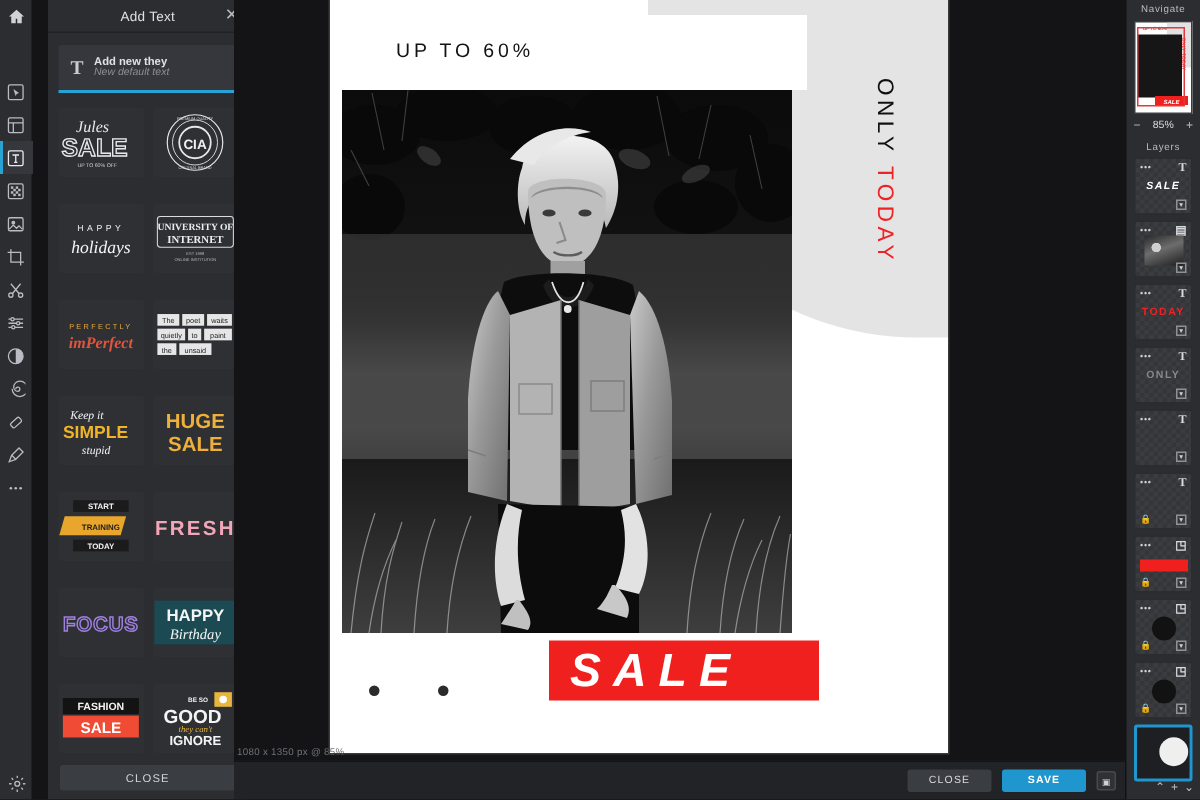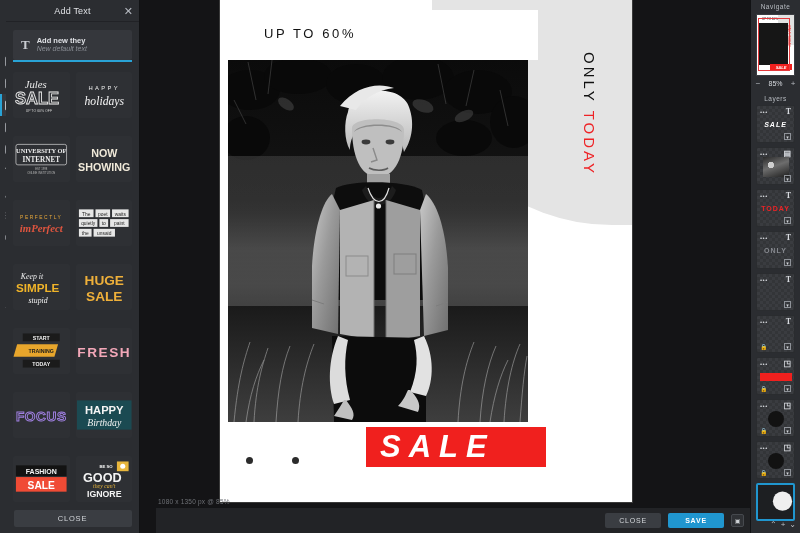--- a/index.html
+++ b/index.html
@@ -25,21 +25,21 @@
   }
   .rail-btn.active { background: #35373c; }
   .rail-btn.active::before {
     content:""; position:absolute; left:0; top:0; bottom:0; width:2px; background:#29a3d6;
   }
   .rail-btn svg { display:block; }
   #rail .rail-bottom { position:absolute; bottom: 4px; left:0; width:22px; display:flex; justify-content:center; }
 
   
   #panel {
-    position: absolute; left: 6px; top: 0; width: 134px; height: 533px;
+    position: absolute; left: 32px; top: 0; width: 134px; height: 533px;
     background: #2b2d31; border-right: 1px solid #111214;
     display: flex; flex-direction: column;
   }
   #panel-head {
     height: 22px; flex: 0 0 22px; position: relative;
     display:flex; align-items:center; justify-content:center;
     border-bottom: 1px solid #212226;
   }
   #panel-title { color: #dfe1e5; font-size: 9px; letter-spacing: .2px; }
   #panel-close {
@@ -302,46 +302,53 @@
     <div id="presets">
 
       <div class="preset">
         <svg class="pv" width="58" height="42" viewBox="0 0 58 42">
           <text x="12" y="14" font-family="Liberation Serif, serif" font-style="italic" font-size="11" fill="#e9e9e9">Jules</text>
           <text x="2" y="30" font-family="Liberation Sans, sans-serif" font-size="17" font-weight="bold" fill="none" stroke="#e9e9e9" stroke-width="0.9">SALE</text>
           <text x="13" y="38" font-family="Liberation Sans, sans-serif" font-size="3.6" fill="#cfcfcf">UP TO 60% OFF</text>
         </svg>
       </div>
 
+      <div class="preset">
+        <svg class="pv" width="42" height="42" viewBox="0 0 42 42">
+          <circle cx="21" cy="21" r="18.5" fill="none" stroke="#e6e6e6" stroke-width="0.8"></circle>
+          <circle cx="21" cy="21" r="15" fill="none" stroke="#e6e6e6" stroke-width="0.6"></circle>
+          <circle cx="21" cy="21" r="10.5" fill="none" stroke="#e6e6e6" stroke-width="1.2"></circle>
+          <text x="21" y="25" text-anchor="middle" font-family="Liberation Sans, sans-serif" font-size="9" font-weight="bold" fill="#f0f0f0">CIA</text>
+          <text font-family="Liberation Sans, sans-serif" font-size="2.8" fill="#ddd"><textPath href="#none"></textPath></text>
+          <g fill="#d8d8d8" font-size="2.6" font-family="Liberation Sans, sans-serif">
+            <text x="21" y="6.3" text-anchor="middle">PREMIUM QUALITY</text>
+            <text x="21" y="38.5" text-anchor="middle">ORIGINAL BRAND</text>
+          </g>
+        </svg>
+      </div>
 
 
       <div class="preset">
         <svg class="pv" width="58" height="34" viewBox="0 0 58 34">
           <text x="29" y="12" text-anchor="middle" font-family="Liberation Sans, sans-serif" font-size="6" letter-spacing="2.4" fill="#ececec">HAPPY</text>
           <text x="29" y="27" text-anchor="middle" font-family="Liberation Serif, serif" font-style="italic" font-size="12" fill="#f5f5f5">holidays</text>
         </svg>
       </div>
 
       <div class="preset">
         <svg class="pv" width="58" height="36" viewBox="0 0 58 36">
           <rect x="3" y="3" width="52" height="21" rx="2" fill="none" stroke="#dcdcdc" stroke-width="0.7"></rect>
           <text x="29" y="12" text-anchor="middle" font-family="Liberation Serif, serif" font-size="6.6" font-weight="bold" fill="#ededed">UNIVERSITY OF</text>
           <text x="29" y="21" text-anchor="middle" font-family="Liberation Serif, serif" font-size="7.4" font-weight="bold" fill="#ededed">INTERNET</text>
           <text x="29" y="29" text-anchor="middle" font-family="Liberation Sans, sans-serif" font-size="2.8" fill="#b8b8b8">EST 1998</text>
           <text x="29" y="33.5" text-anchor="middle" font-family="Liberation Sans, sans-serif" font-size="2.8" fill="#b8b8b8">ONLINE INSTITUTION</text>
         </svg>
       </div>
 
 
-      <div class="preset">
-        <svg class="pv" width="58" height="32" viewBox="0 0 58 32">
-          <text x="29" y="14" text-anchor="middle" font-family="Liberation Sans, sans-serif" font-size="11" font-weight="bold" fill="#f0e9d9">NOW</text>
-          <text x="29" y="28" text-anchor="middle" font-family="Liberation Sans, sans-serif" font-size="11" font-weight="bold" fill="#f0e9d9">SHOWING</text>
-        </svg>
-      </div>
 
       <div class="preset">
         <svg class="pv" width="58" height="26" viewBox="0 0 58 26">
           <text x="29" y="9" text-anchor="middle" font-family="Liberation Sans, sans-serif" font-size="5" letter-spacing="1.6" fill="#e8a83a">PERFECTLY</text>
           <text x="29" y="22" text-anchor="middle" font-family="Liberation Serif, serif" font-style="italic" font-size="11" font-weight="bold" fill="#e0553f">imPerfect</text>
         </svg>
       </div>
 
 
       <div class="preset">

